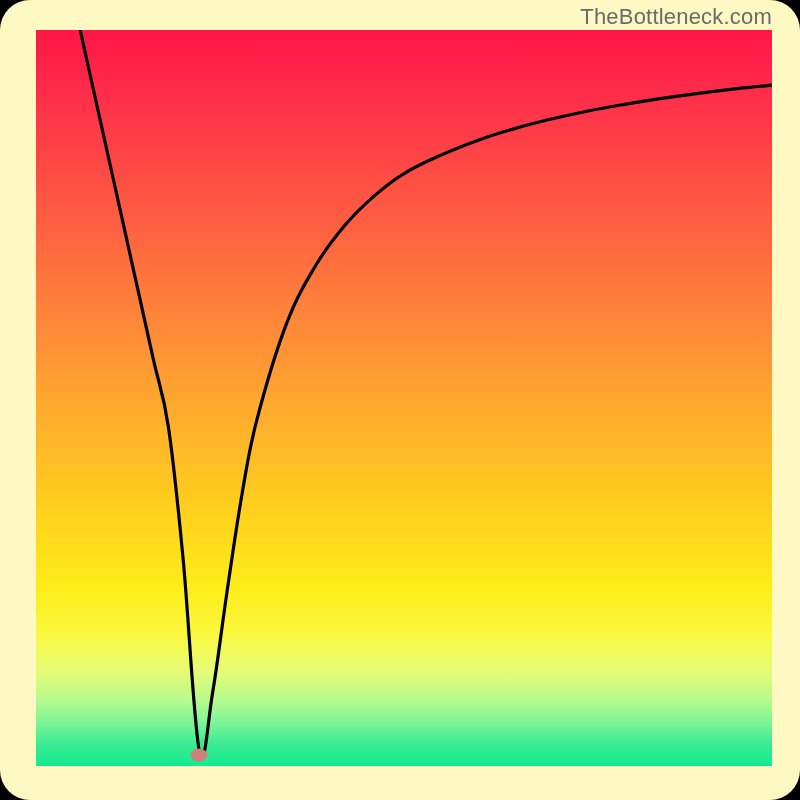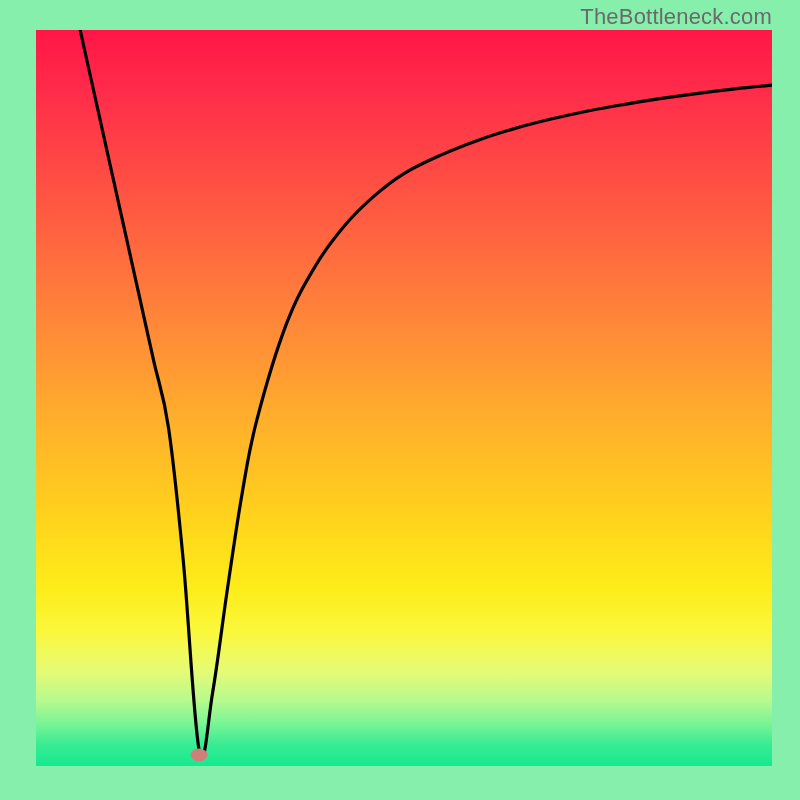--- a/index.html
+++ b/index.html
@@ -8,21 +8,22 @@
     width: 800px;
     height: 800px;
     background: #000;
     overflow: hidden;
     font-family: Arial, Helvetica, sans-serif;
   }
   .frame {
     position: relative;
     width: 800px;
     height: 800px;
-    background: #86efac;
+    background: #fef9c3;
+    border-radius: 30px;
   }
   .watermark {
     position: absolute;
     top: 4px;
     right: 28px;
     color: #6a6a6a;
     font-size: 22px;
     font-weight: 500;
     letter-spacing: 0.2px;
     z-index: 10;

